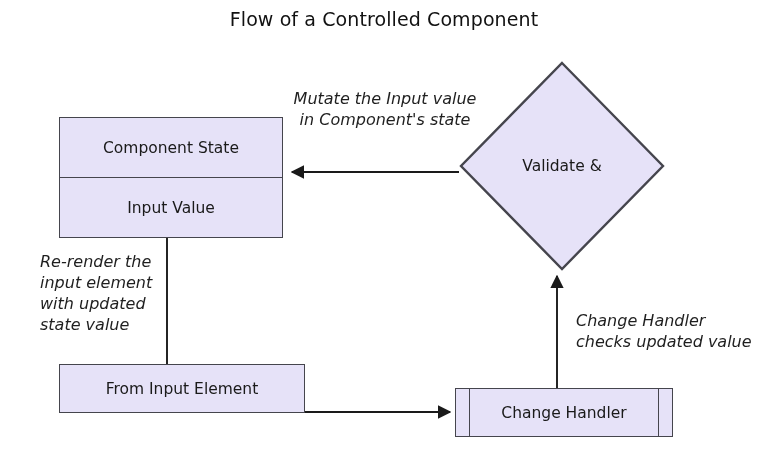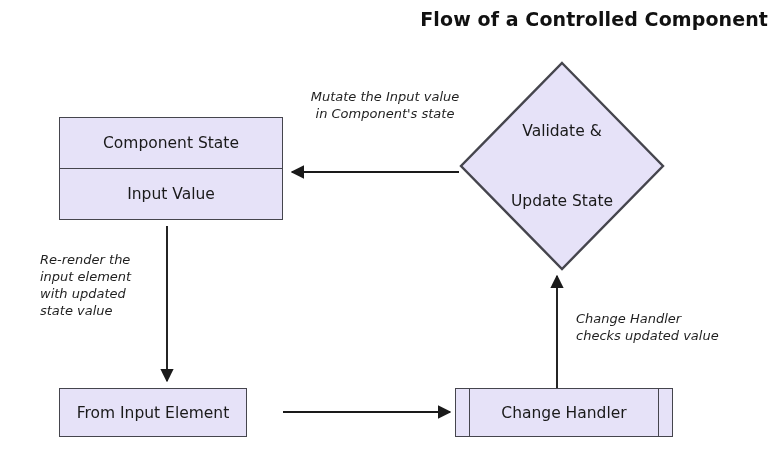--- a/index.html
+++ b/index.html
@@ -19,23 +19,23 @@
     background: #ffffff;
     overflow: hidden;
   }
 
   
   .diagram-title {
     position: absolute;
     left: 0;
     top: 8px;
     width: 768px;
-    text-align: right;
+    text-align: center;
     font-size: 19px;
-    font-weight: bold;
+    font-weight: normal;
     letter-spacing: 0.1px;
     color: #111111;
   }
 
   
   .node {
     position: absolute;
     box-sizing: border-box;
     background: #e6e2f8;
     border: 1.6px solid #45454d;
@@ -53,28 +53,28 @@
   }
   .node .cell + .cell {
     border-top: 1.6px solid #45454d;
   }
 
   
   #node-component-state {
     left: 59px;
     top: 117px;
     width: 224px;
-    height: 103px;
+    height: 121px;
   }
 
   
   #node-from-input-element {
     left: 59px;
-    top: 388px;
-    width: 188px;
+    top: 364px;
+    width: 246px;
     height: 49px;
   }
 
   
   #node-change-handler {
     left: 455px;
     top: 388px;
     width: 218px;
     height: 49px;
     flex-direction: row;
@@ -124,21 +124,21 @@
     color: #1a1a1a;
     text-align: center;
     pointer-events: none;
     gap: 48px;
   }
 
   
   .edge-label {
     position: absolute;
     font-style: italic;
-    font-size: 13px;
+    font-size: 16px;
     line-height: 1.32;
     color: #1f1f1f;
     white-space: pre-line;
   }
   #label-mutate {
     left: 292px;
     top: 88px;
     width: 186px;
     text-align: center;
   }
@@ -209,21 +209,20 @@
     <div class="cell">Change Handler</div>
     <div class="bar bar-right"></div>
   </div>
 
   <div id="node-validate-update">
     <svg class="diamond-shape" viewBox="0 0 206 210" preserveAspectRatio="none">
       <polygon points="103,2 204,105 103,208 2,105" fill="#e6e2f8" stroke="#45454d" stroke-width="2.4" stroke-linejoin="miter"></polygon>
     </svg>
     <div class="diamond-label">
       <span>Validate &amp;</span>
-      <span>Update State</span>
     </div>
   </div>
 
   <div class="edge-label" id="label-mutate">Mutate the Input value
 in Component's state</div>
 
   <div class="edge-label" id="label-rerender">Re-render the
 input element
 with updated
 state value</div>

